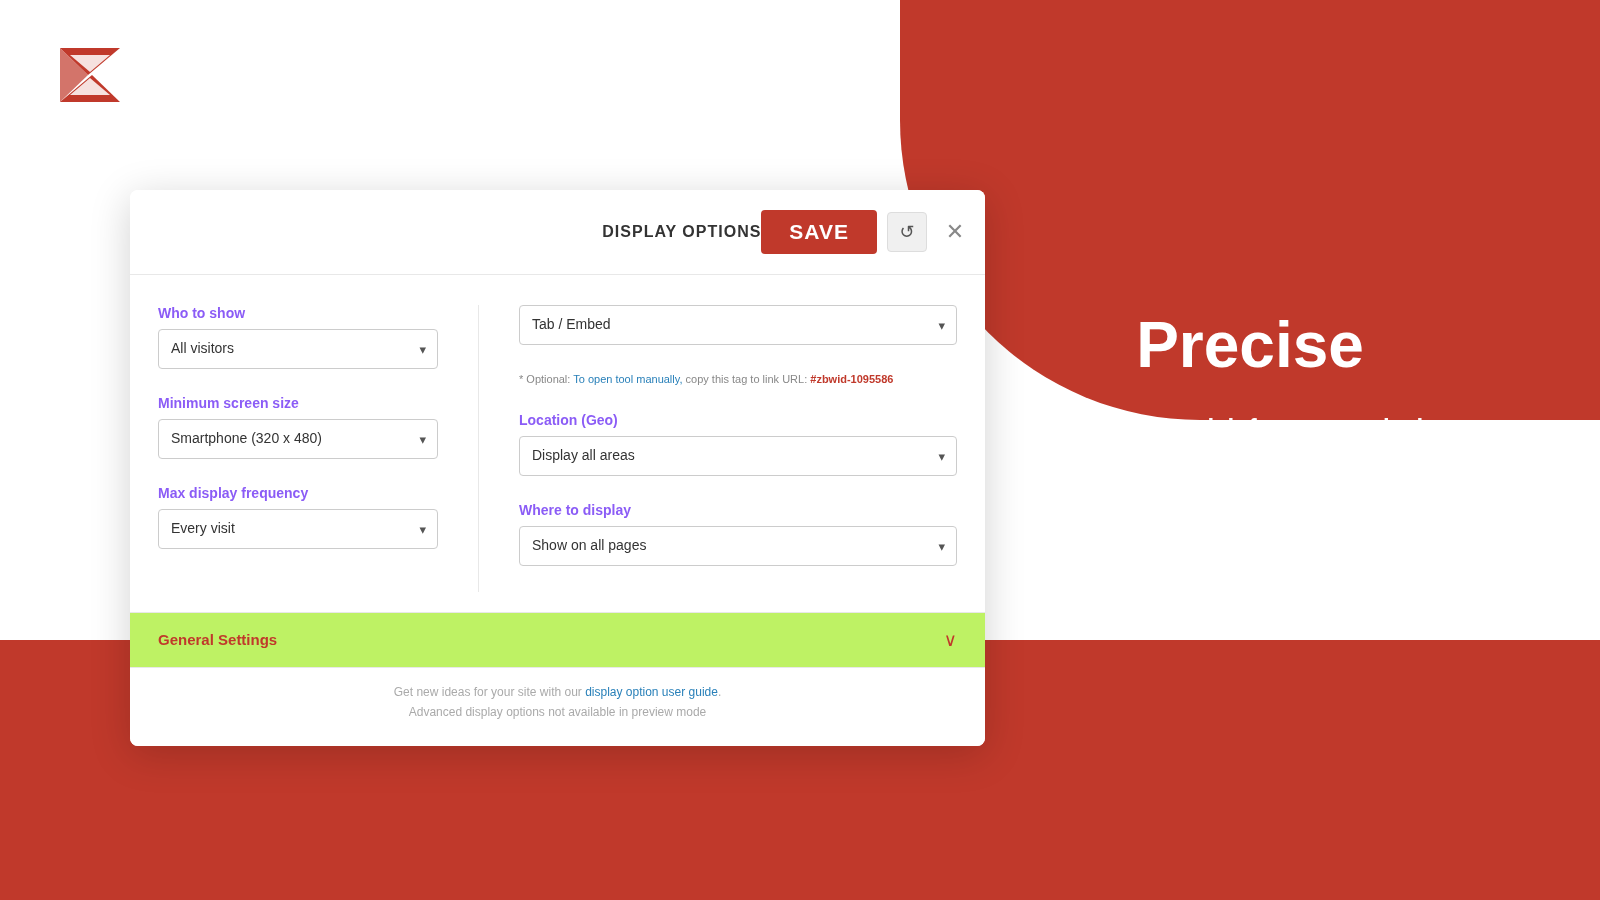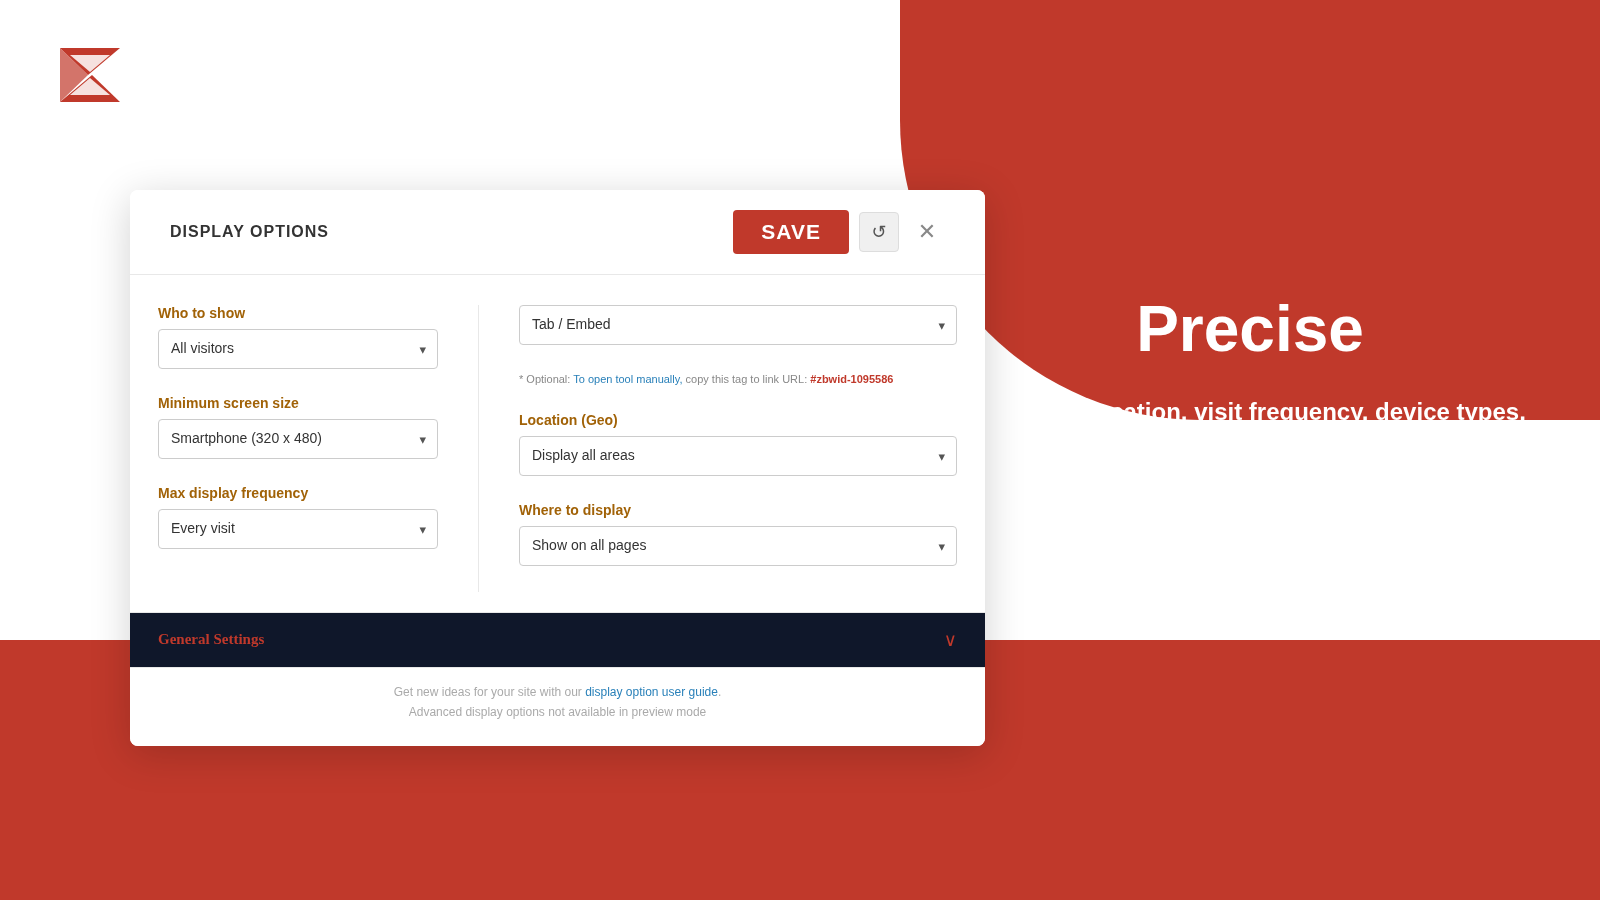--- a/index.html
+++ b/index.html
@@ -41,21 +41,21 @@
       z-index: 10;
     }
     .logo-svg {
       width: 80px;
       height: 70px;
     }
 
     
     .right-panel {
       position: absolute;
-      top: 0;
+      top: 16px;
       right: 0;
       width: 700px;
       height: 796px;
       display: flex;
       flex-direction: column;
       align-items: center;
       justify-content: center;
       z-index: 5;
       padding: 40px;
     }
@@ -85,22 +85,22 @@
       border-radius: 8px;
       box-shadow: 0 8px 40px rgba(0,0,0,0.18);
       z-index: 20;
       overflow: hidden;
     }
 
     
     .modal-header {
       display: flex;
       align-items: center;
-      justify-content: space-between;
-      padding: 20px 40px;
+      justify-content: flex-end;
+      padding: 20px 12px;
       border-bottom: 1px solid #e8e8e8;
       background: #fff;
     }
     .modal-title {
       font-size: 16px;
       font-weight: 700;
       color: #333;
       letter-spacing: 1px;
       text-transform: uppercase;
     }
@@ -161,21 +161,21 @@
     .right-col {
       flex: 1;
     }
 
     .field-group {
       margin-bottom: 26px;
     }
     .field-label {
       font-size: 14px;
       font-weight: 600;
-      color: #a16207;
+      color: #8b5cf6;
       margin-bottom: 8px;
       display: block;
     }
     .select-wrapper {
       position: relative;
       width: 100%;
     }
     .select-wrapper select {
       width: 100%;
       padding: 10px 36px 12px 12px;
@@ -218,22 +218,21 @@
     .divider-v {
       width: 1px;
       background: #e8e8e8;
       margin: 0;
       flex-shrink: 0;
     }
 
     
     .accordion {
       border-top: 1px solid #e8e8e8;
-      background: #0f172a;
-      font-family: Liberation Serif, serif;
+      background: #bef264;
     }
     .accordion-header {
       display: flex;
       align-items: center;
       justify-content: space-between;
       padding: 16px 28px;
       cursor: pointer;
     }
     .accordion-title {
       font-size: 15px;

